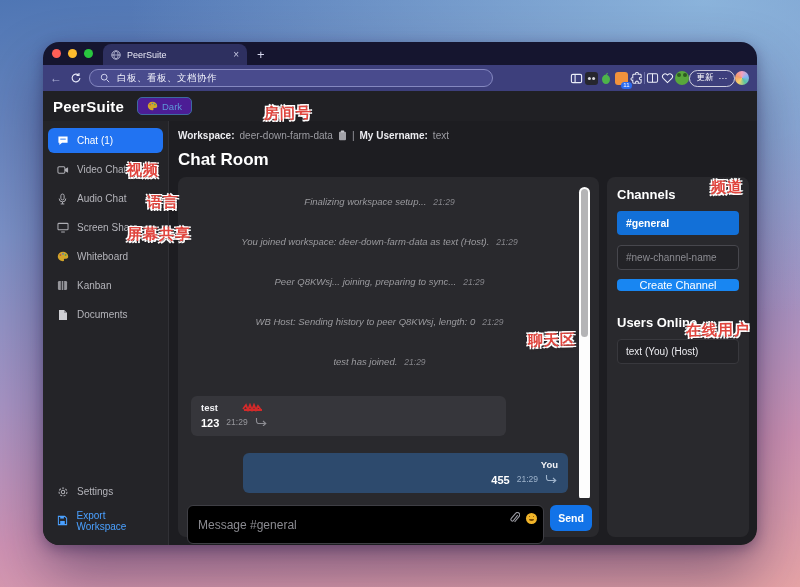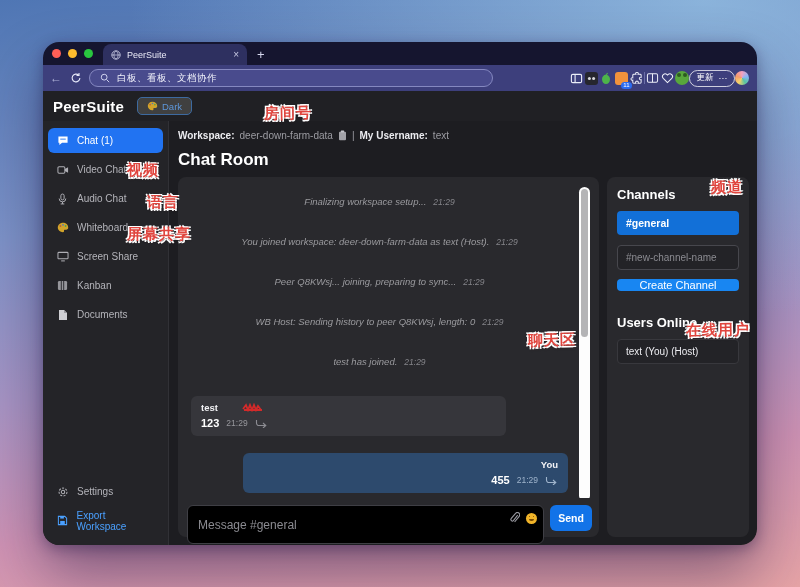--- a/index.html
+++ b/index.html
@@ -44,21 +44,21 @@
            border-radius:50%; background:#2e5c20; }
   .frog:before { left:2px; } .frog:after { right:2px; }
   .update-pill { border:1px solid rgba(255,255,255,.75); border-radius:9px; color:#fff;
            font-size:8.5px; padding:1.5px 7px; display:flex; gap:5px; align-items:center; white-space:nowrap; }
   .copilot { width:14px; height:14px; border-radius:50%;
            background:conic-gradient(#f4a0c0,#8ab4f8,#57c4a0,#f7d26b,#f49a6a,#f4a0c0); }
   
   .app { flex:1; background:#1d1d21; display:flex; flex-direction:column; color:#e6e6ea; }
   .app-header { height:30px; display:flex; align-items:center; padding:0 10px; gap:13px; flex:none; background:#202024; }
   .logo { font-size:15px; font-weight:bold; color:#fff; letter-spacing:.2px; }
-  .theme-btn { height:18px; border:1px solid #3d6aa0; background:#404040; border-radius:5px;
+  .theme-btn { height:18px; border:1px solid #3d6aa0; background:#4c1d95; border-radius:5px;
            color:#5d96d8; font-size:9.5px; display:flex; align-items:center; gap:4px; padding:0 9px; }
   .app-body { flex:1; display:flex; min-height:0; }
   .sidebar { width:126px; background:#242428; border-right:1px solid #313136;
            display:flex; flex-direction:column; padding:5px 5px 10px; }
   .nav-item { height:25px; margin:2px 0; border-radius:6px; display:flex; align-items:center;
            gap:8px; padding:0 8px; color:#b4b4ba; font-size:10px; }
   .nav-item.active { background:#2173f2; color:#fff; }
   .nav-item .ic { width:13px; display:flex; justify-content:center; }
   .side-spacer { flex:1; }
   .export { color:#4aa0ff; }
@@ -71,21 +71,21 @@
            padding:5px 5px 6px 7px; min-width:0; position:relative; }
   .messages { flex:1; position:relative; padding:14px 26px 0 6px; overflow:hidden; }
   .sysmsg { text-align:center; color:#9a9a9e; font-style:italic; font-size:9.5px;
            height:12px; margin-bottom:28px; }
   .systime { font-size:8.5px; margin-left:7px; color:#85858a; }
   .bubble { border-radius:6px; padding:6px 10px 7px; margin-top:10px; }
   .bubble-left { background:#36363b; margin-right:62px; }
   .bubble-right { background:#2d4a6d; margin-left:52px; margin-top:17px; text-align:right; }
   .b-author { font-size:9.5px; font-weight:bold; color:#f2f2f5; display:flex; align-items:center; gap:24px; }
   .bubble-right .b-author { justify-content:flex-end; }
-  .b-line { display:flex; align-items:center; gap:7px; margin-top:4px; }
+  .b-line { display:flex; align-items:flex-start; gap:7px; margin-top:4px; }
   .bubble-right .b-line { justify-content:flex-end; }
   .b-text { font-size:11px; font-weight:bold; color:#fff; }
   .b-time { font-size:8.5px; color:#97979c; }
   .bubble-right .b-time { color:#9fb4cc; }
   .scrolltrack { position:absolute; right:4px; top:5px; width:11px; height:314px;
            background:#fdfdfd; border-radius:6px; }
   .scrollthumb { position:absolute; left:2px; top:2px; width:7px; height:148px;
            background:#b4b4b6; border-radius:4px; }
   .composer { height:26px; display:flex; align-items:center; gap:6px; margin-top:7px; flex:none; padding:0 2px; }
   .msg-input-wrap { flex:1; position:relative; height:26px; }
@@ -250,37 +250,37 @@
           <span class="ic">
               <svg width="9" height="12" viewBox="0 0 10 13">
                 <rect x="3.2" y="1" width="3.6" height="6.5" rx="1.8" fill="none" stroke="#aeaeb4" stroke-width="1.1"></rect>
                 <path d="M1.3 6a3.7 3.7 0 0 0 7.4 0 M5 9.7v2.3 M3 12h4" fill="none" stroke="#aeaeb4" stroke-width="1.1"></path>
               </svg>
             </span>
           <span>Audio Chat</span>
         </div>
         <div class="nav-item">
           <span class="ic">
+              <svg width="12" height="11" viewBox="0 0 13 12">
+                <rect x="1" y="1.5" width="11" height="7" rx="1" fill="none" stroke="#aeaeb4" stroke-width="1.1"></rect>
+                <path d="M4.5 10.8h4" stroke="#aeaeb4" stroke-width="1.1"></path>
+              </svg>
+            </span>
+          <span>Screen Share</span>
+        </div>
+        <div class="nav-item">
+          <span class="ic">
               <svg width="12" height="11" viewBox="0 0 12 11">
                 <path d="M6 .8C3 .8.8 3 .8 5.5S3 10.2 6 10.2c.8 0 1.2-.5 1-1.1-.3-.8.2-1.4 1-1.4h1.2c1.3 0 2-.9 2-2.2C11.2 2.8 8.9.8 6 .8z" fill="#d2a42a"></path>
                 <circle cx="3.4" cy="4" r=".9" fill="#c05a3a"></circle>
                 <circle cx="6" cy="2.8" r=".9" fill="#4a7ac0"></circle>
                 <circle cx="8.6" cy="4" r=".9" fill="#4aa05a"></circle>
               </svg>
             </span>
           <span>Whiteboard</span>
-        </div>
-        <div class="nav-item">
-          <span class="ic">
-              <svg width="12" height="11" viewBox="0 0 13 12">
-                <rect x="1" y="1.5" width="11" height="7" rx="1" fill="none" stroke="#aeaeb4" stroke-width="1.1"></rect>
-                <path d="M4.5 10.8h4" stroke="#aeaeb4" stroke-width="1.1"></path>
-              </svg>
-            </span>
-          <span>Screen Share</span>
         </div>
         <div class="nav-item">
           <span class="ic">
               <svg width="11" height="11" viewBox="0 0 12 12">
                 <rect x="1" y="1" width="10" height="10" rx="1.5" fill="#96969b"></rect>
                 <path d="M4.7 1v10 M7.3 1v10" stroke="#242428" stroke-width="1"></path>
               </svg>
             </span>
           <span>Kanban</span>
         </div>

